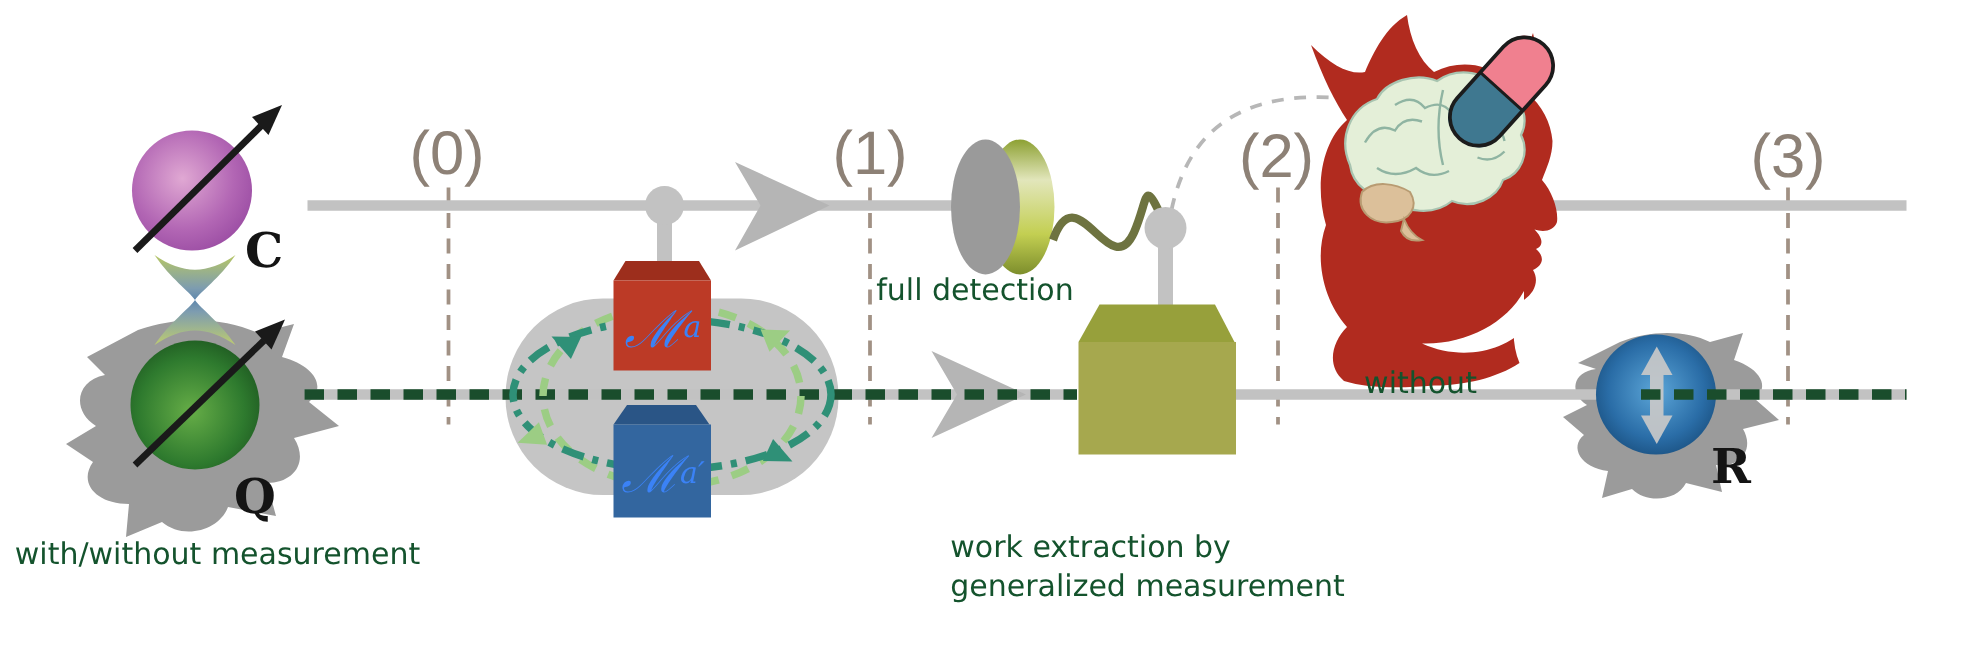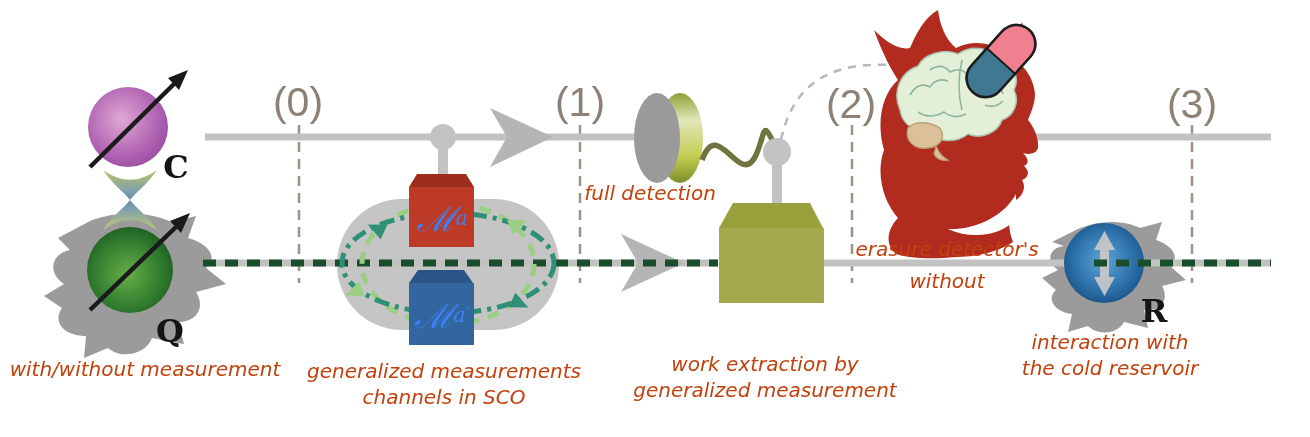--- a/index.html
+++ b/index.html
@@ -4,21 +4,21 @@
 <style>
   html,body{margin:0;padding:0;background:#fff;}
   .canvas{position:relative;width:1310px;height:437px;background:#fff;overflow:hidden;
           font-family:"DejaVu Sans",sans-serif;}
   .canvas svg{position:absolute;left:0;top:0;}
   .txt{position:absolute;white-space:nowrap;}
   .stage{transform:translateX(-50%);color:#8d8176;font-size:41px;line-height:1;
          font-family:"Liberation Sans",sans-serif;font-weight:400;}
   .syslabel{transform:translate(-50%,-50%);color:#141414;font-size:32px;font-weight:bold;
             font-family:"DejaVu Serif",serif;}
-  .cap{transform:translateX(-50%);text-align:center;color:#c2410c;font-style:italic;
+  .cap{transform:translateX(-50%);text-align:left;color:#14532d;
        font-size:20px;line-height:26px;}
   .cap .l2gap{margin-top:6px;}
   .mlabel{transform:translate(-50%,-50%);color:#3b82f6;text-align:center;
           font-family:"DejaVu Serif",serif;font-style:italic;}
   .mlabel .base{font-size:34px;}
   .mlabel sup{font-size:20px;vertical-align:super;line-height:0;}
   .mlabel.big .base{font-size:46px;}
   .mlabel.big sup{font-size:26px;}
   .mlabel .sign{font-size:24px;font-style:normal;}
 </style>
@@ -198,33 +198,24 @@
 <div class="txt mlabel" style="left:442px;top:218px;">
   <span class="base">ℳ</span><sup>a</sup>
 </div>
 <div class="txt mlabel" style="left:442px;top:315px;">
   <span class="base">ℳ</span><sup>a′</sup>
 </div>
 
 <div class="txt cap" style="left:145px;top:356px;">
   <div>with/without measurement</div>
 </div>
-<div class="txt cap" style="left:444px;top:358px;">
-  <div>generalized measurements</div>
-  <div>channels in SCO</div>
-</div>
 <div class="txt cap" style="left:650px;top:180px;">
   <div>full detection</div>
 </div>
 <div class="txt cap" style="left:765px;top:309px;margin-top:42px;">
   <div>work extraction by</div>
   <div>generalized measurement</div>
 </div>
 <div class="txt cap" style="left:947px;top:236px;">
-  <div>erasure detector's</div>
   <div class="l2gap">without</div>
 </div>
-<div class="txt cap" style="left:1110px;top:329px;">
-  <div>interaction with</div>
-  <div>the cold reservoir</div>
-</div>
 
 </div>
 
 </body></html>

